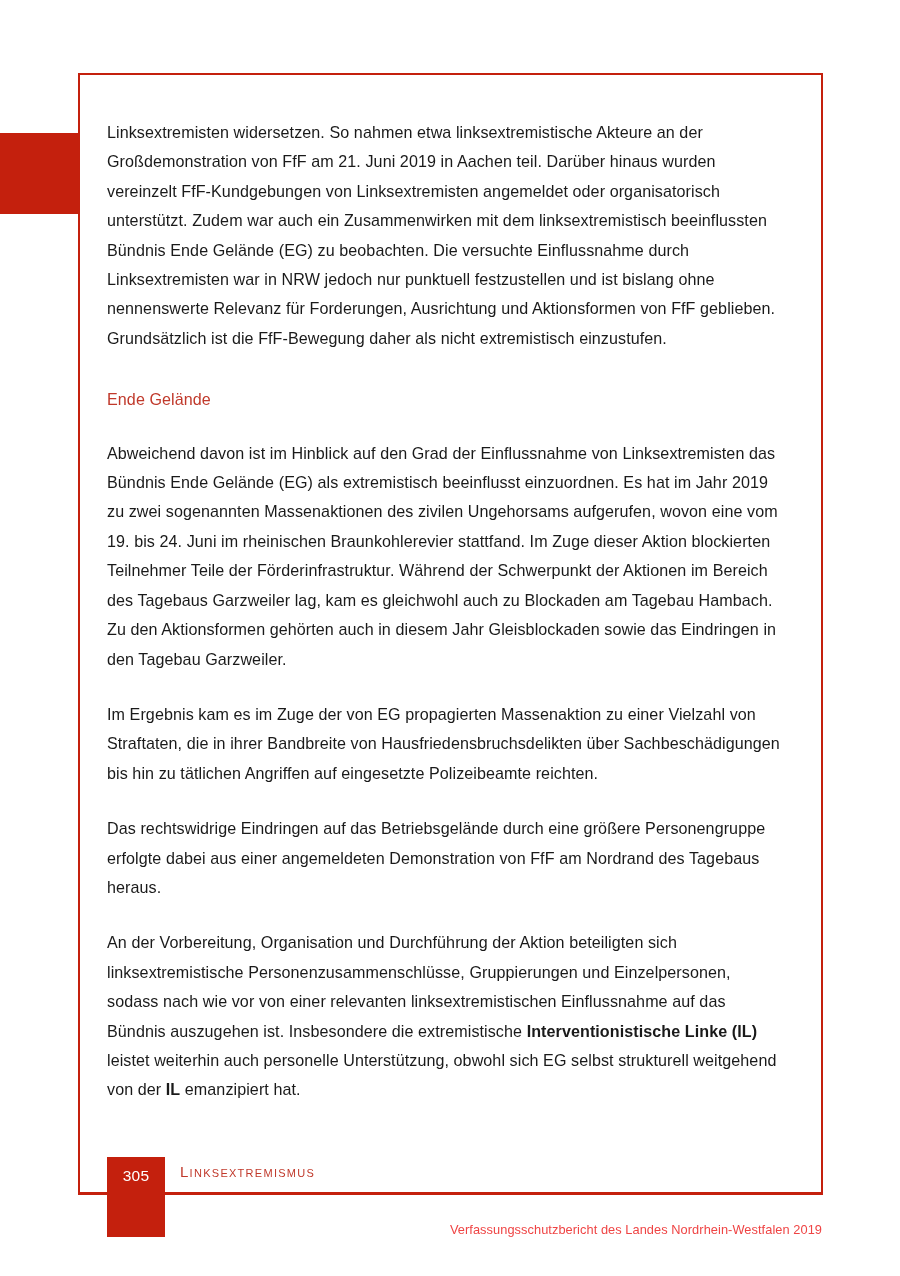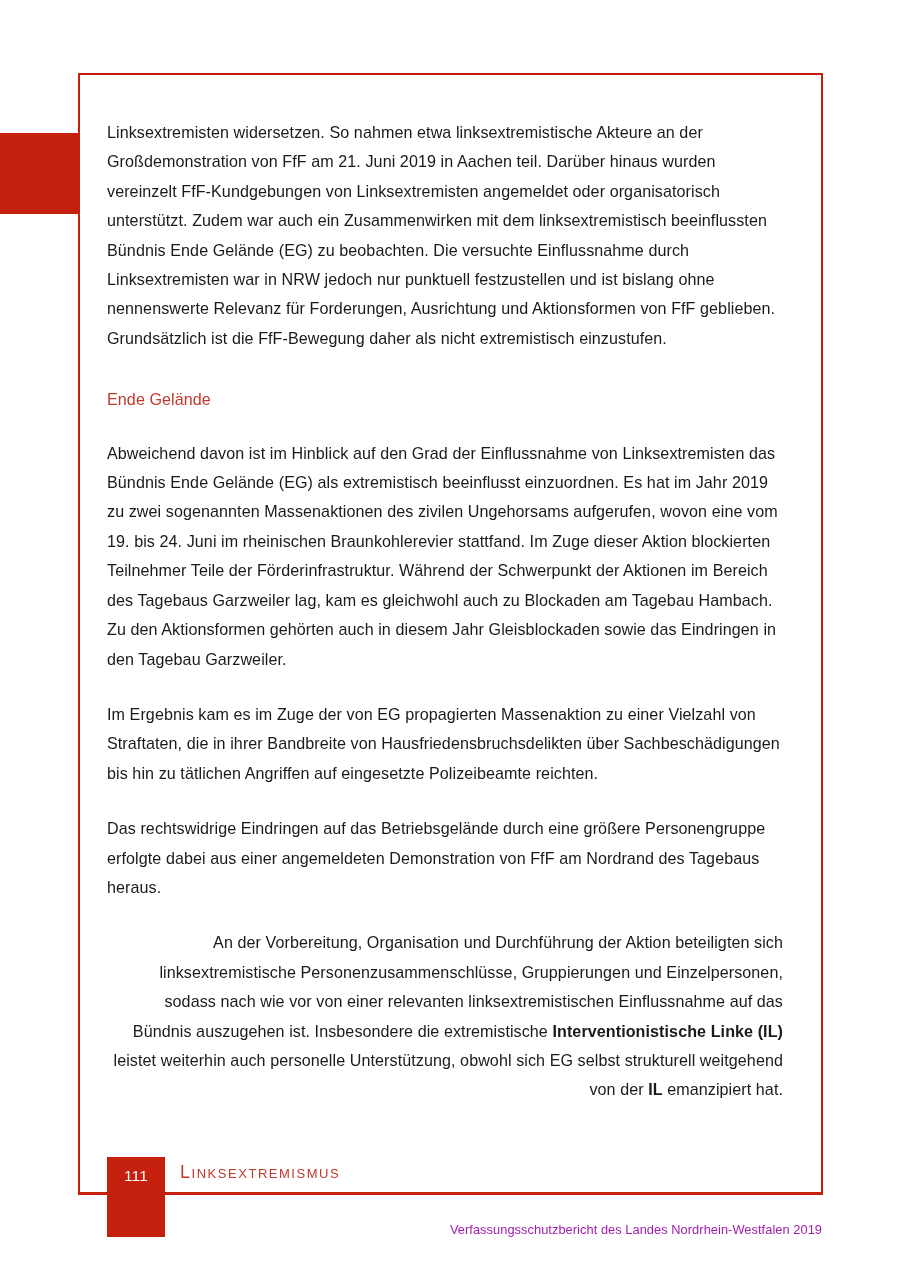--- a/index.html
+++ b/index.html
@@ -53,21 +53,20 @@
   .body-par {
     margin: 0 8px 26px 0;
     font-size: 16.1px;
     line-height: 29.4px;
     color: #1a1a1a;
     letter-spacing: 0.005em;
     text-align: left;
   }
   .body-par:last-child {
     margin-bottom: 0;
-    text-align: right;
   }
 
   .section-heading {
     margin: 4px 0 24px 0;
     font-size: 16.1px;
     line-height: 29.4px;
     font-weight: 400;
     color: #c0392b;
     letter-spacing: 0.005em;
   }
@@ -108,31 +107,31 @@
     font-size: 15.5px;
     line-height: 20px;
     letter-spacing: 0.01em;
   }
 
   .running-head {
     position: absolute;
     left: 180px;
     top: 1163px;
     color: #c0392b;
-    font-size: 18px;
+    font-size: 15px;
     line-height: 18px;
     font-variant: small-caps;
     letter-spacing: 0.085em;
   }
 
   .footer-source {
     position: absolute;
     right: 78px;
     top: 1221px;
-    color: #a21caf;
+    color: #ef4444;
     font-size: 12.8px;
     line-height: 18px;
     letter-spacing: 0.005em;
     text-align: right;
     white-space: nowrap;
   }
 </style>
 </head>
 <body>
 
@@ -154,20 +153,20 @@
 
     <p class="body-par">Das rechtswidrige Eindringen auf das Betriebsgelände durch eine größere Personengruppe erfolgte dabei aus einer angemeldeten Demonstration von FfF am Nordrand des Tagebaus heraus.</p>
 
     <p class="body-par"><span>An der Vorbereitung, Organisation und Durchführung der Aktion beteiligten sich linksextremistische Personenzusammenschlüsse, Gruppierungen und Einzelpersonen, sodass nach wie vor von einer relevanten linksextremistischen Einflussnahme auf das Bündnis auszugehen ist. Insbesondere die extremistische </span><b>Interventionistische Linke (IL)</b><span> leistet weiterhin auch personelle Unterstützung, obwohl sich EG selbst strukturell weitgehend von der </span><b>IL</b><span> emanzipiert hat.</span></p>
 
   </div>
 
   <div class="footer-rule"></div>
 
   <div class="page-number-block">
-    <div class="page-number-text">111</div>
+    <div class="page-number-text">305</div>
   </div>
 
   <div class="running-head">Linksextremismus</div>
 
   <div class="footer-source">Verfassungsschutzbericht des Landes Nordrhein-Westfalen 2019</div>
 
 </div>
 
 </body></html>

